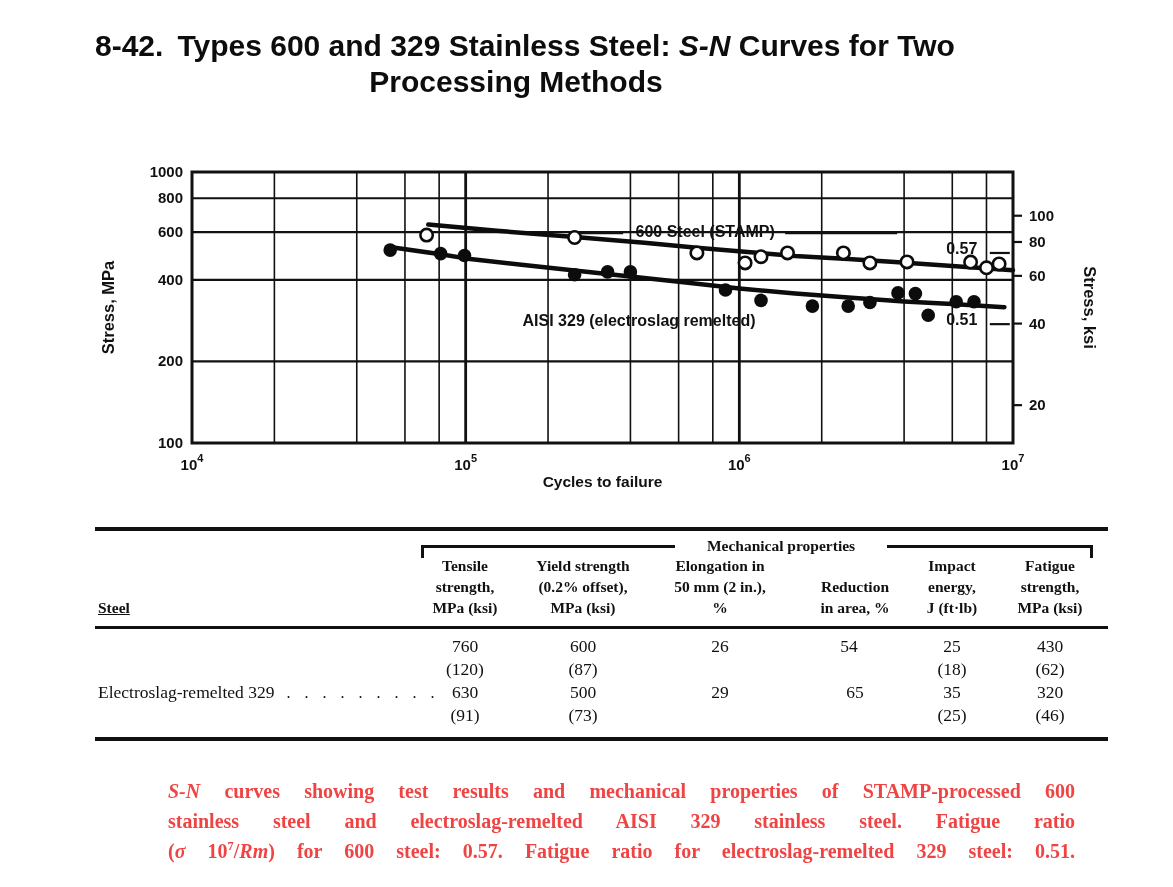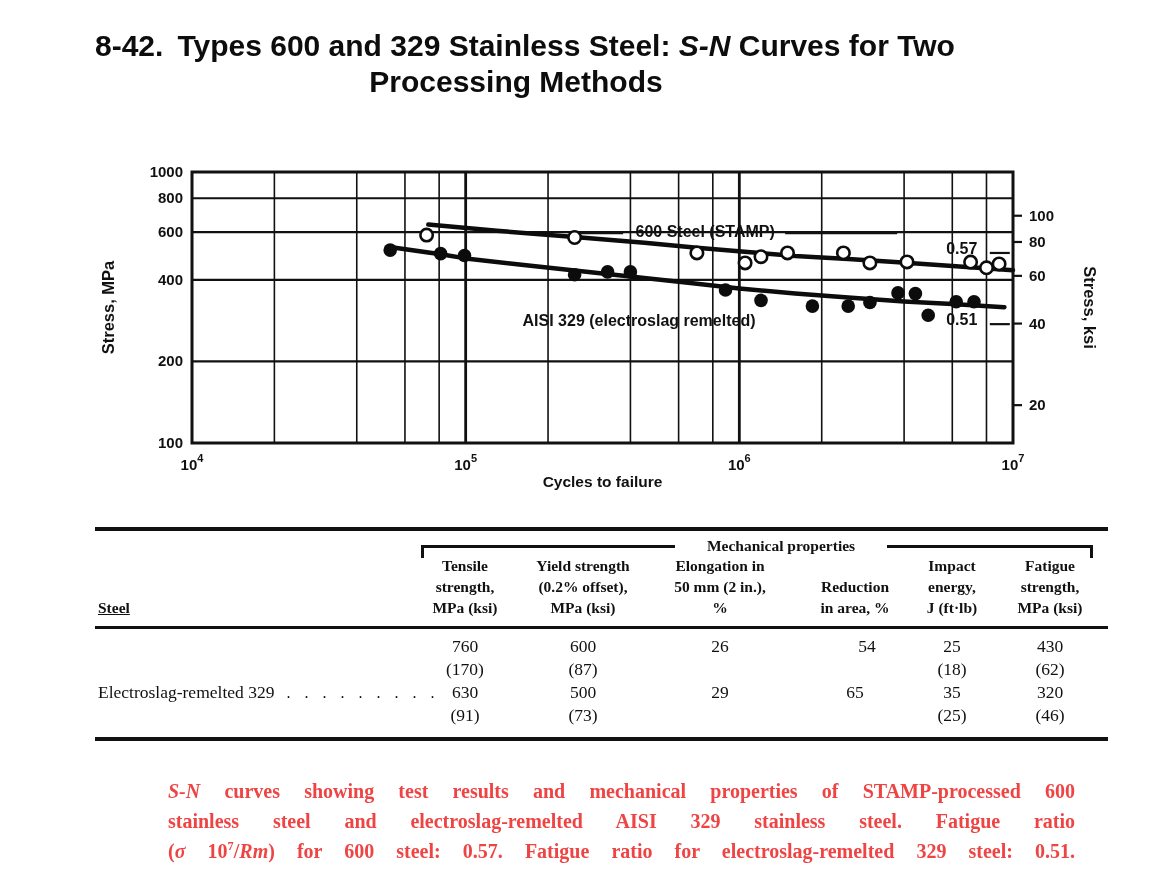--- a/index.html
+++ b/index.html
@@ -177,26 +177,26 @@
       <span>strength,</span>
       <span>MPa (ksi)</span>
     </div>
 
     <div class="rule" style="left:60px;top:626px;width:1013px;height:3px"></div>
 
     <div class="trow" style="top:635px">
       <span class="vc" style="left:430px">760</span>
       <span class="vc" style="left:548px">600</span>
       <span class="vc" style="left:685px">26</span>
-      <span class="vc" style="left:832px">54</span>
+      <span class="vc" style="left:814px">54</span>
       <span class="vc" style="left:917px">25</span>
       <span class="vc" style="left:1015px">430</span>
     </div>
     <div class="trow" style="top:658px">
-      <span class="vc" style="left:430px">(170)</span>
+      <span class="vc" style="left:430px">(120)</span>
       <span class="vc" style="left:548px">(87)</span>
       <span class="vc" style="left:917px">(18)</span>
       <span class="vc" style="left:1015px">(62)</span>
     </div>
 
     <div class="trow" style="top:681px">
       <span class="rowlabel"><span>Electroslag-remelted 329</span><span class="leader-dots">. . . . . . . . .</span></span>
       <span class="vc" style="left:430px">630</span>
       <span class="vc" style="left:548px">500</span>
       <span class="vc" style="left:685px">29</span>

